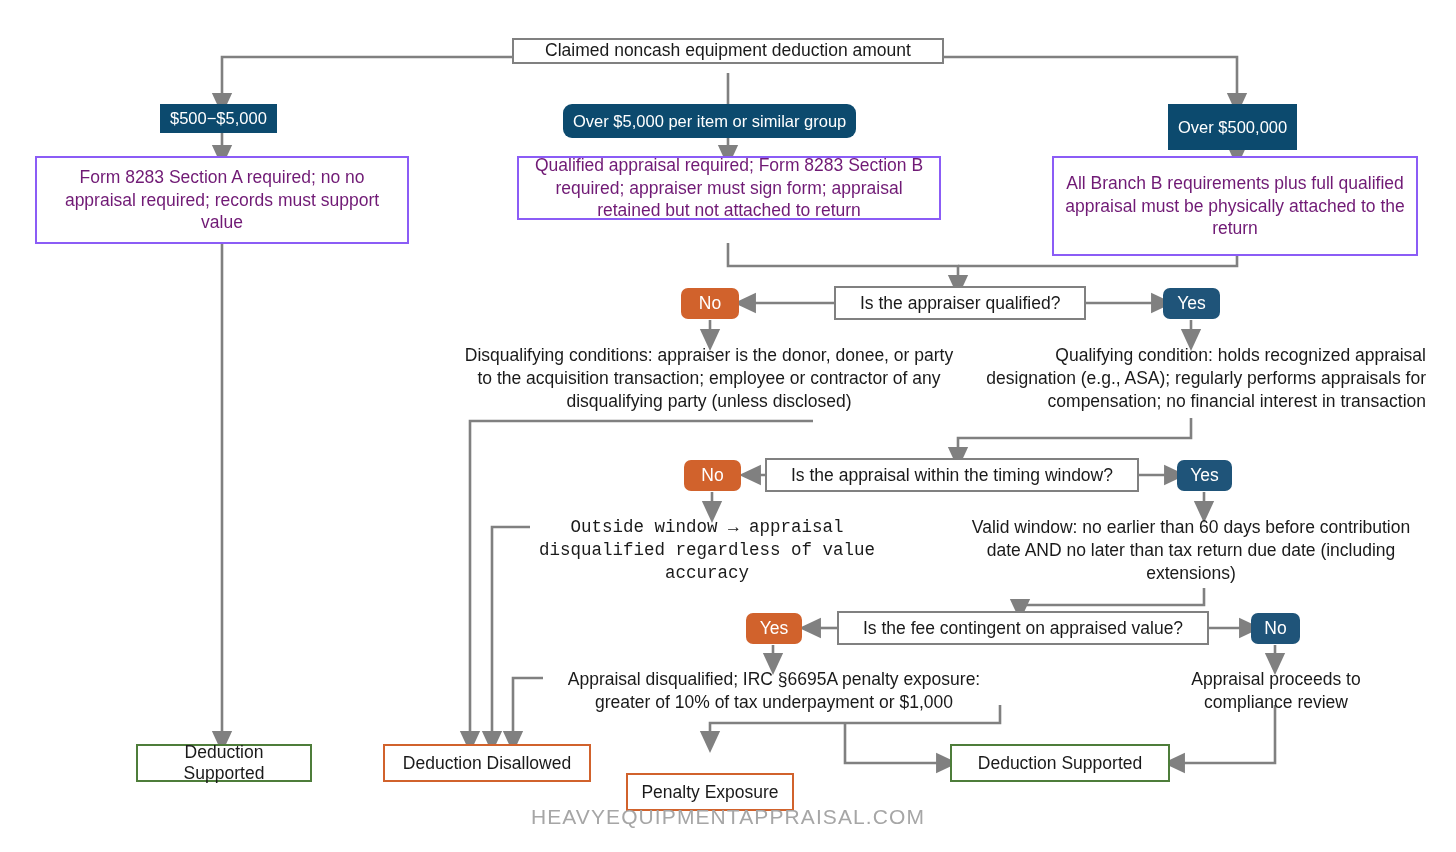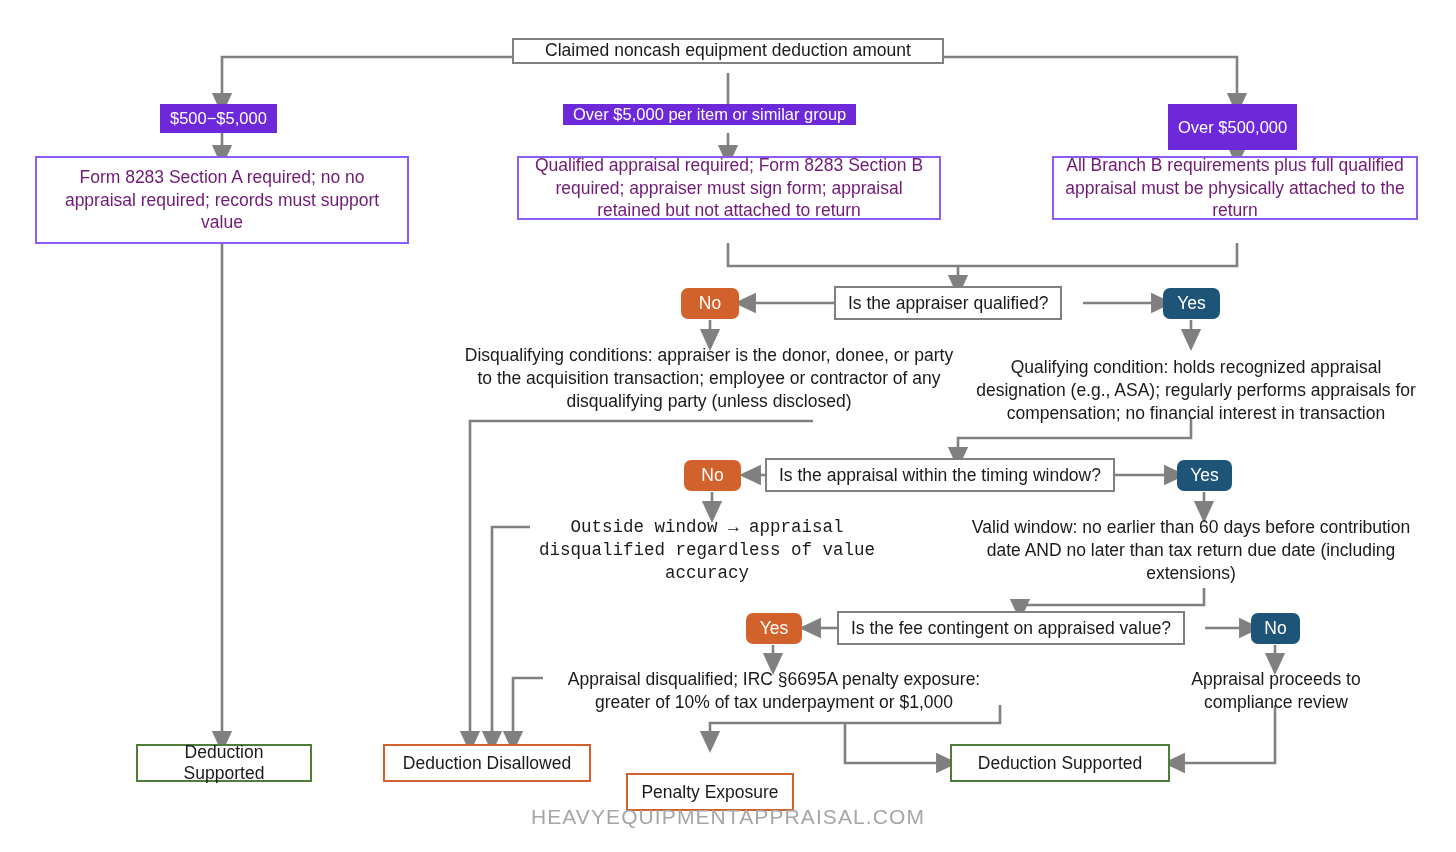--- a/index.html
+++ b/index.html
@@ -20,27 +20,27 @@
     border:2px solid #8b5cf6;background:#ffffff;
     font-size:17.5px;line-height:1.28;padding:4px 8px;color:#701a75;
   }
   
   .rootbox{
     border:2px solid #808080;background:#ffffff;
     font-size:17.5px;line-height:1.25;padding:4px 10px;
   }
   
   .tag{
-    background:#6d28d9;color:#ffffff;font-size:16.5px;
+    background:#0c4a6e;color:#ffffff;font-size:16.5px;
     padding:4px 10px;border:0;white-space:nowrap;
   }
   
   .decision{
     border:2px solid #808080;background:#ffffff;font-size:17.5px;
-    padding:4px 12px;white-space:nowrap;
+    padding:4px 24px;white-space:nowrap;
   }
   
   .chip{color:#ffffff;font-size:17.5px;padding:3px 10px;border-radius:7px;}
   .chip.no{background:#d1622c;}
   .chip.yes{background:#1f5479;}
   .chip.noblue{background:#1f5479;}
   .chip.yesorange{background:#d1622c;}
 
   
   .note{
@@ -117,39 +117,39 @@
       <path d="M845,722 L845,763 L947,763" marker-end="url(#ah)"></path>
 
       <path d="M1275,705 L1275,763 L1174,763" marker-end="url(#ah)"></path>
     </g>
   </svg>
 
   <div class="node rootbox" style="left:512px;top:38px;width:432px;height:26px;">Claimed noncash equipment deduction amount</div>
 
   <div class="node tag" style="left:160px;top:104px;height:29px;">$500−$5,000</div>
 
-  <div class="node tag" style="left:563px;top:104px;height:21px;">Over $5,000 per item or similar group</div>
+  <div class="node tag" style="left:563px;top:104px;height:34px;border-radius:9px;">Over $5,000 per item or similar group</div>
 
   <div class="node tag" style="left:1168px;top:104px;height:46px;">Over $500,000</div>
 
   <div class="node procbox" style="left:35px;top:156px;width:374px;height:88px;">Form 8283 Section A required; no no appraisal required; records must support value</div>
 
   <div class="node procbox" style="left:517px;top:156px;width:424px;height:64px;">Qualified appraisal required; Form 8283 Section B required; appraiser must sign form; appraisal retained but not attached to return</div>
 
-  <div class="node procbox" style="left:1052px;top:156px;width:366px;height:64px;">All Branch B requirements plus full qualified appraisal must be physically attached to the return</div>
+  <div class="node procbox" style="left:1052px;top:156px;width:366px;height:100px;">All Branch B requirements plus full qualified appraisal must be physically attached to the return</div>
 
   <div class="node decision" style="left:834px;top:286px;height:34px;">Is the appraiser qualified?</div>
 
   <div class="node chip no" style="left:681px;top:288px;width:58px;height:31px;">No</div>
 
   <div class="node chip yes" style="left:1163px;top:288px;width:57px;height:31px;">Yes</div>
 
   <div class="node note" style="left:459px;top:344px;width:500px;height:72px;display:block;">Disqualifying conditions: appraiser is the donor, donee, or party to the acquisition transaction; employee or contractor of any disqualifying party (unless disclosed)</div>
 
-  <div class="node note" style="left:966px;top:356px;width:460px;height:72px;display:block;">Qualifying condition: holds recognized appraisal designation (e.g., ASA); regularly performs appraisals for compensation; no financial interest in transaction</div>
+  <div class="node note" style="left:966px;top:344px;width:460px;height:72px;display:block;text-align:right;">Qualifying condition: holds recognized appraisal designation (e.g., ASA); regularly performs appraisals for compensation; no financial interest in transaction</div>
 
   <div class="node decision" style="left:765px;top:458px;height:34px;">Is the appraisal within the timing window?</div>
 
   <div class="node chip no" style="left:684px;top:460px;width:57px;height:31px;">No</div>
 
   <div class="node chip yes" style="left:1177px;top:460px;width:55px;height:31px;">Yes</div>
 
   <div class="node note" style="left:522px;top:516px;width:370px;height:48px;display:block;font-family:Liberation Mono, monospace;">Outside window → appraisal disqualified regardless of value accuracy</div>
 
   <div class="node note" style="left:962px;top:516px;width:458px;height:72px;display:block;">Valid window: no earlier than 60 days before contribution date AND no later than tax return due date (including extensions)</div>

